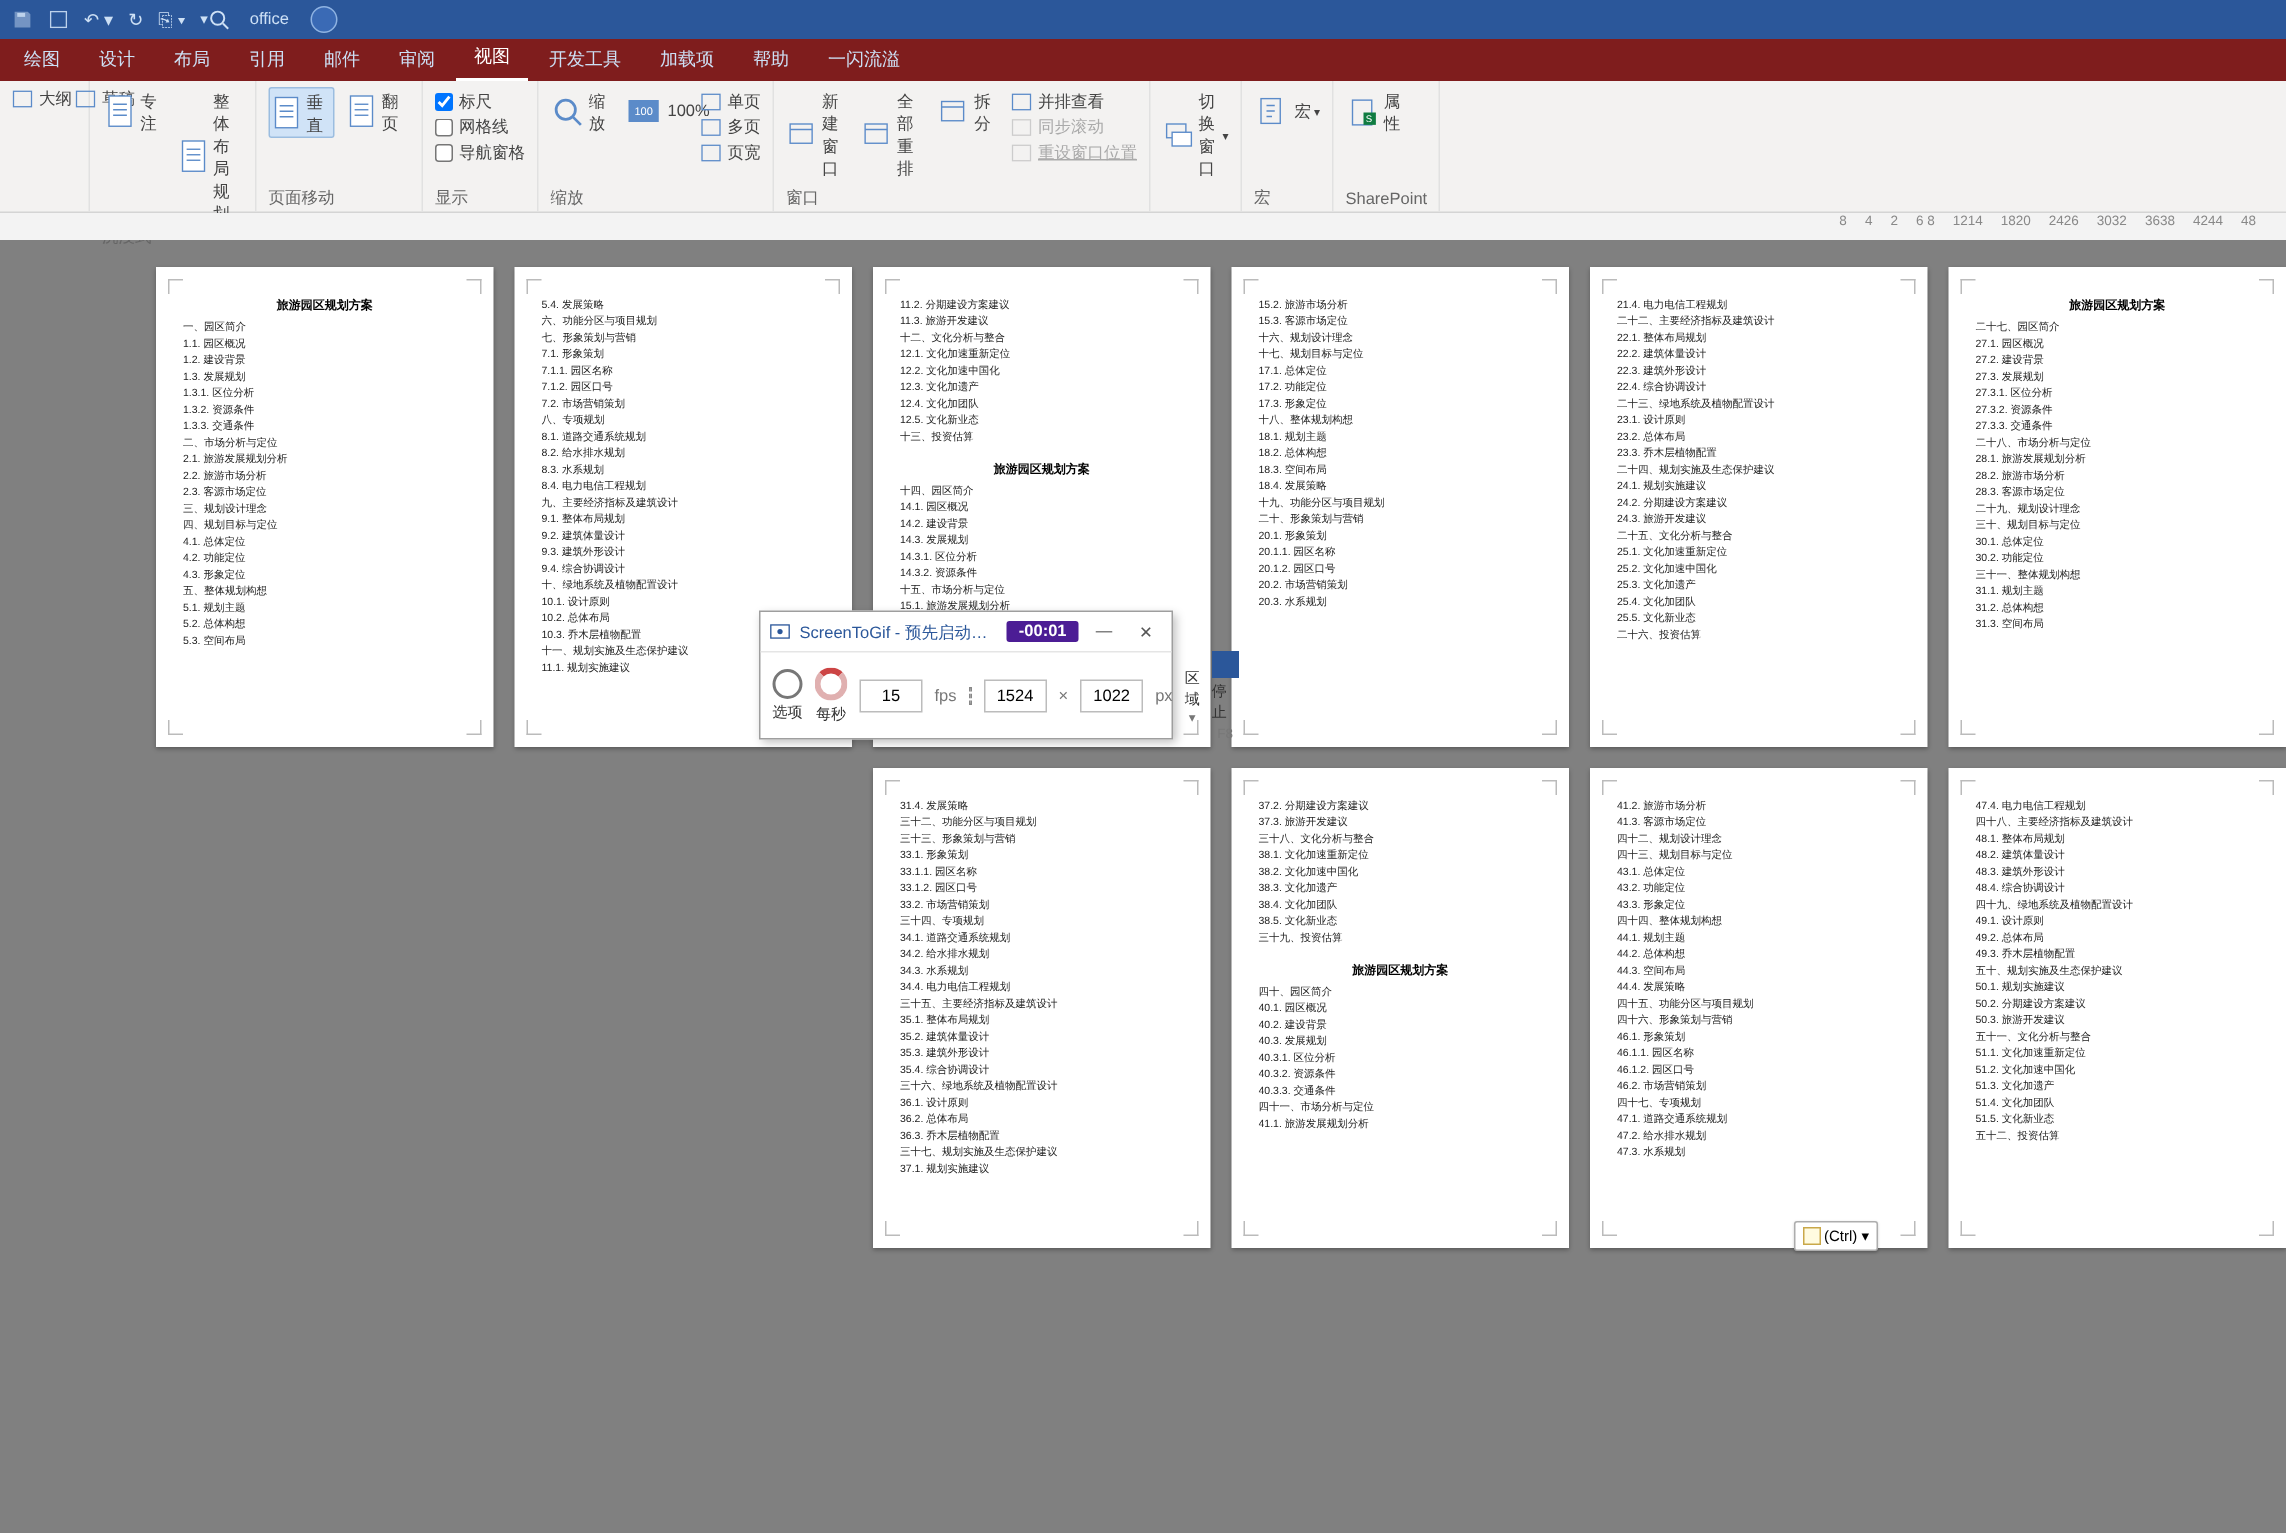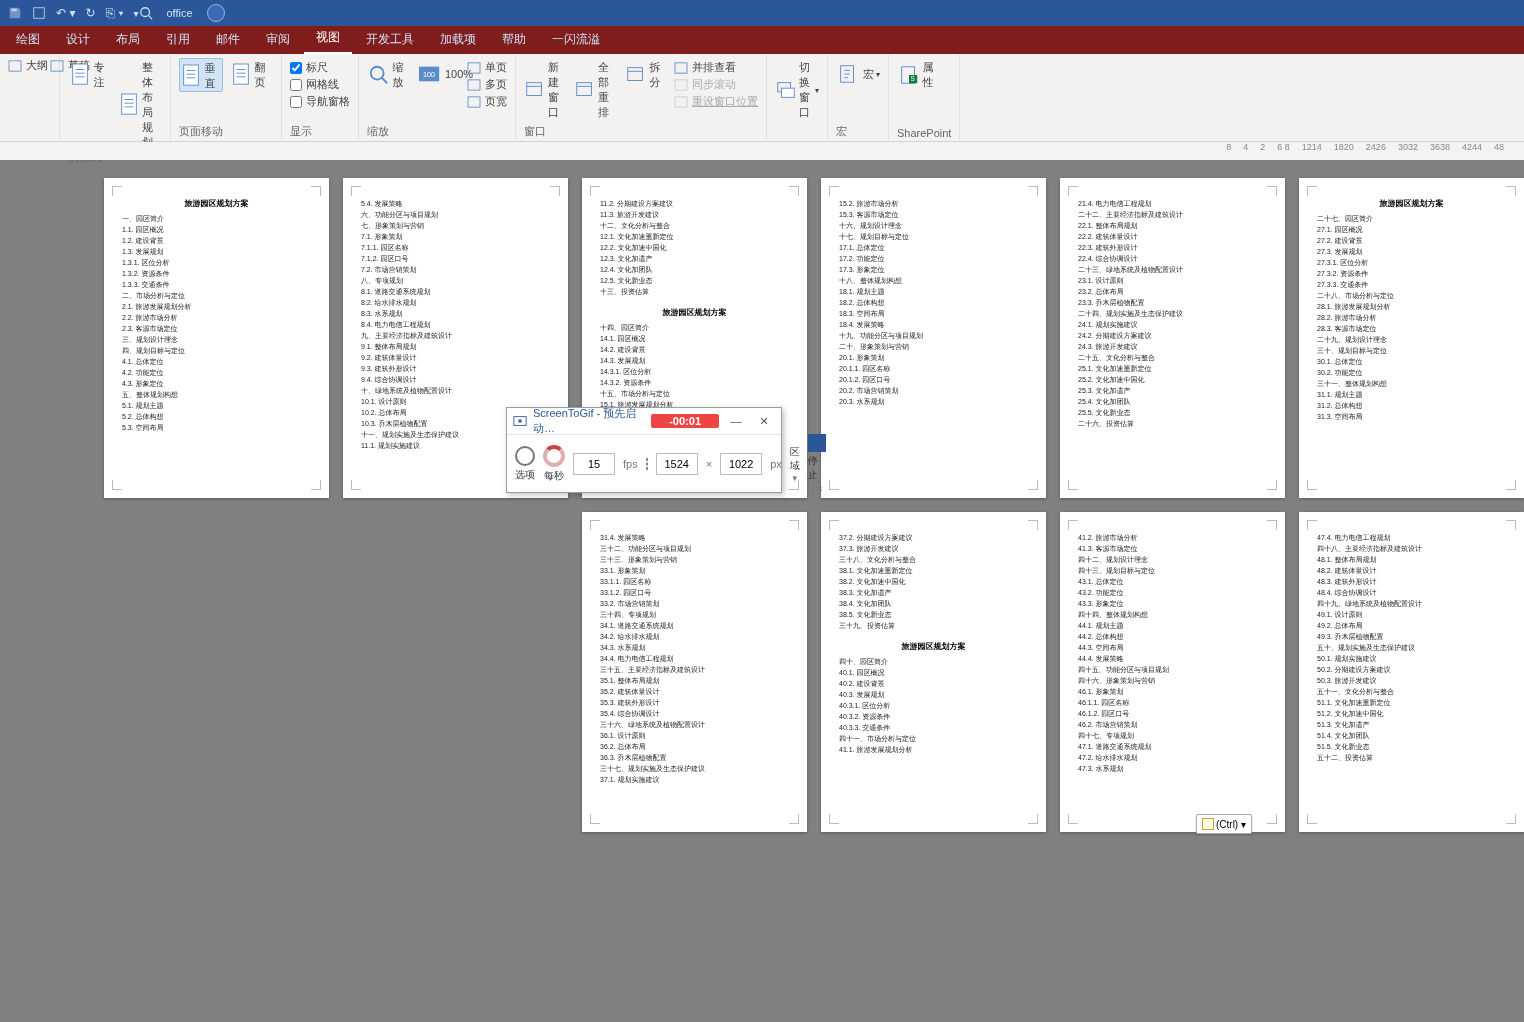--- a/index.html
+++ b/index.html
@@ -49,21 +49,21 @@
 .doc-line { font-size:7px; color:#222; line-height:11px; white-space:nowrap; overflow:hidden; text-overflow:clip; }
 
 
 .paste-opt { position:absolute; right:272px; top:814px; width:56px; height:20px; background:#fff; border:1px solid #adadad; border-radius:2px; display:flex; align-items:center; justify-content:center; font-size:10px; gap:2px; box-shadow:0 1px 2px rgba(0,0,0,.2);}
 .paste-opt .pi { width:12px; height:12px; background:#fffbe0; border:1px solid #c9a84a; }
 
 
 .dialog { position:absolute; left:506px; top:407px; width:276px; background:#fff; border:1px solid #9e9e9e; box-shadow:2px 2px 6px rgba(0,0,0,.25); font-size:11px; color:#333;}
 .dlg-title { height:26px; display:flex; align-items:center; padding:0 6px; gap:6px;}
 .dlg-title .name { color:#2b579a; flex:1; }
-.dlg-title .timer { background:#ef4444; color:#fff; padding:1px 18px; font-weight:bold; border-radius:2px;}
+.dlg-title .timer { background:#4c1d95; color:#fff; padding:1px 8px; font-weight:bold; border-radius:2px;}
 .dlg-title .wbtn { width:22px; text-align:center; color:#555; cursor:pointer; }
 .dlg-body { height:58px; display:flex; align-items:center; padding:0 8px; gap:8px; border-top:1px solid #e5e5e5;}
 .dlg-btn { display:flex; flex-direction:column; align-items:center; width:34px; font-size:10px; gap:2px; cursor:pointer;}
 .gear { width:20px; height:20px; border-radius:50%; border:2px solid #777; position:relative;}
 .donut { width:22px; height:22px; border-radius:50%; border:4px solid #e0b0b0; border-top-color:#c44; }
 .stop { width:18px; height:18px; background:#2b579a; }
 .numbox { width:42px; height:22px; border:1px solid #bcbcbc; text-align:center; font-size:11px; }
 .unit { color:#777; }
 .region-ico { width:16px; height:12px; border:1px dashed #888; }
 .dd { font-size:9px; color:#777; }

